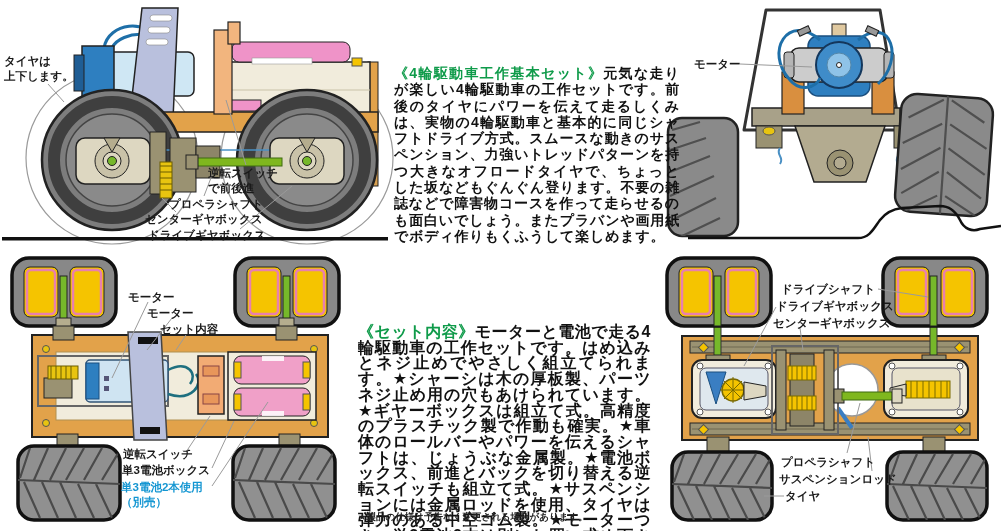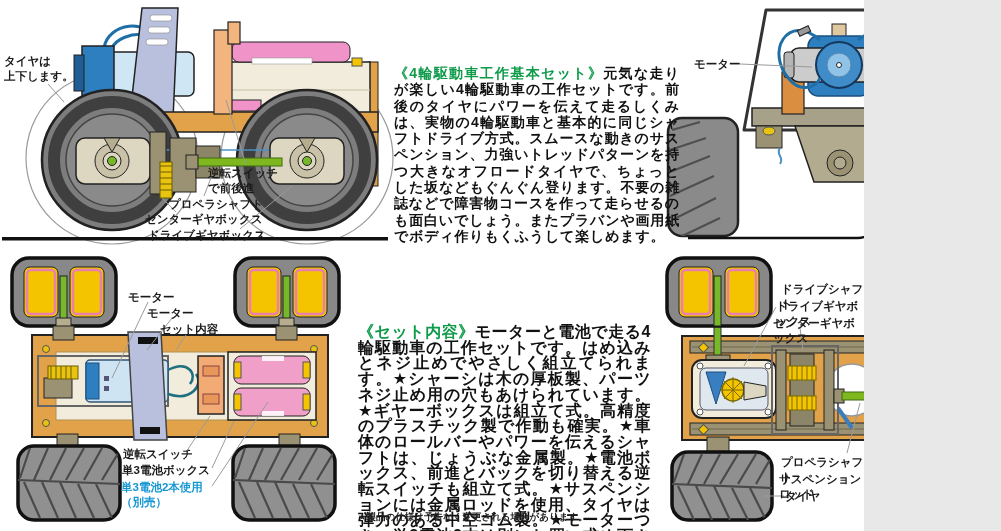--- a/index.html
+++ b/index.html
@@ -1,18 +1,18 @@
 <!DOCTYPE html>
 <html><head>
 <meta charset="utf-8">
 <style>
   html,body{margin:0;padding:0;background:#e8e8e8;}
   .page{
     position:relative;
-    width:864px;height:531px;
+    width:1001px;height:531px;
     background:#ffffff;
     overflow:hidden;
     font-family:"Liberation Sans","DejaVu Sans",sans-serif;
   }
   .page svg.art{position:absolute;left:0;top:0;}
   .dlabel{
     position:absolute;
     font-weight:bold;
     font-size:11.5px;
     line-height:1.28;

